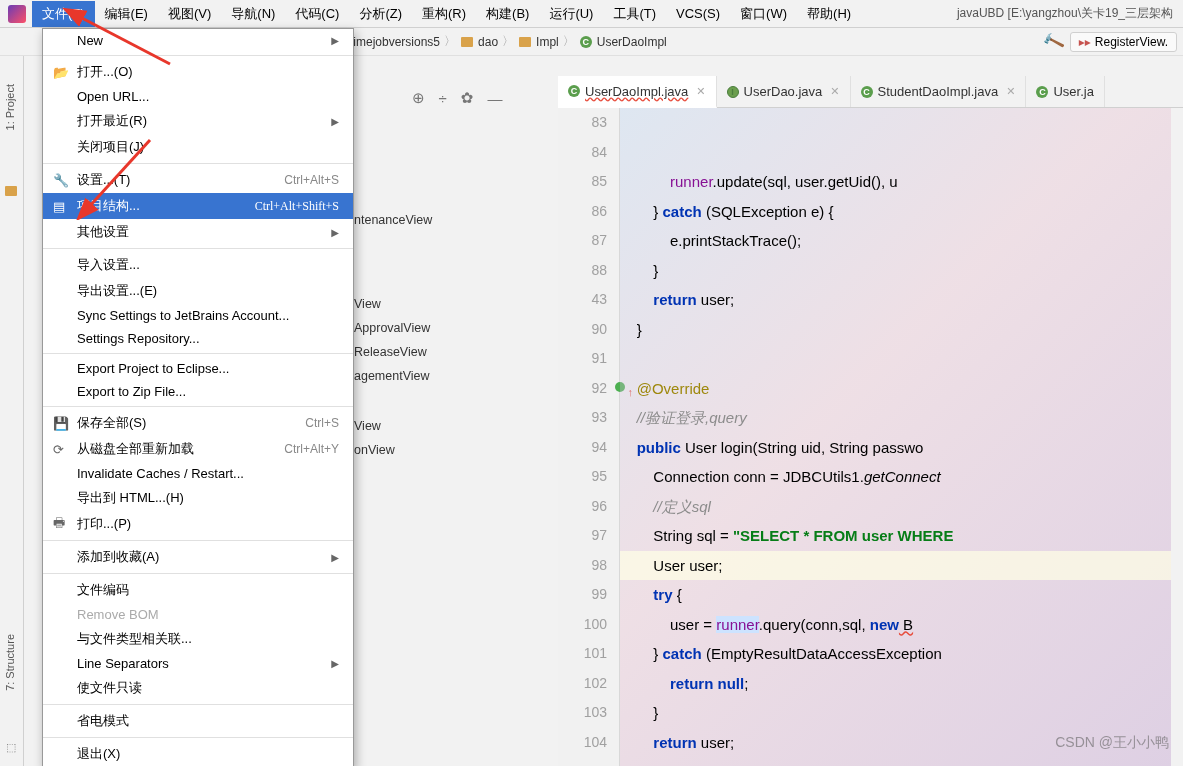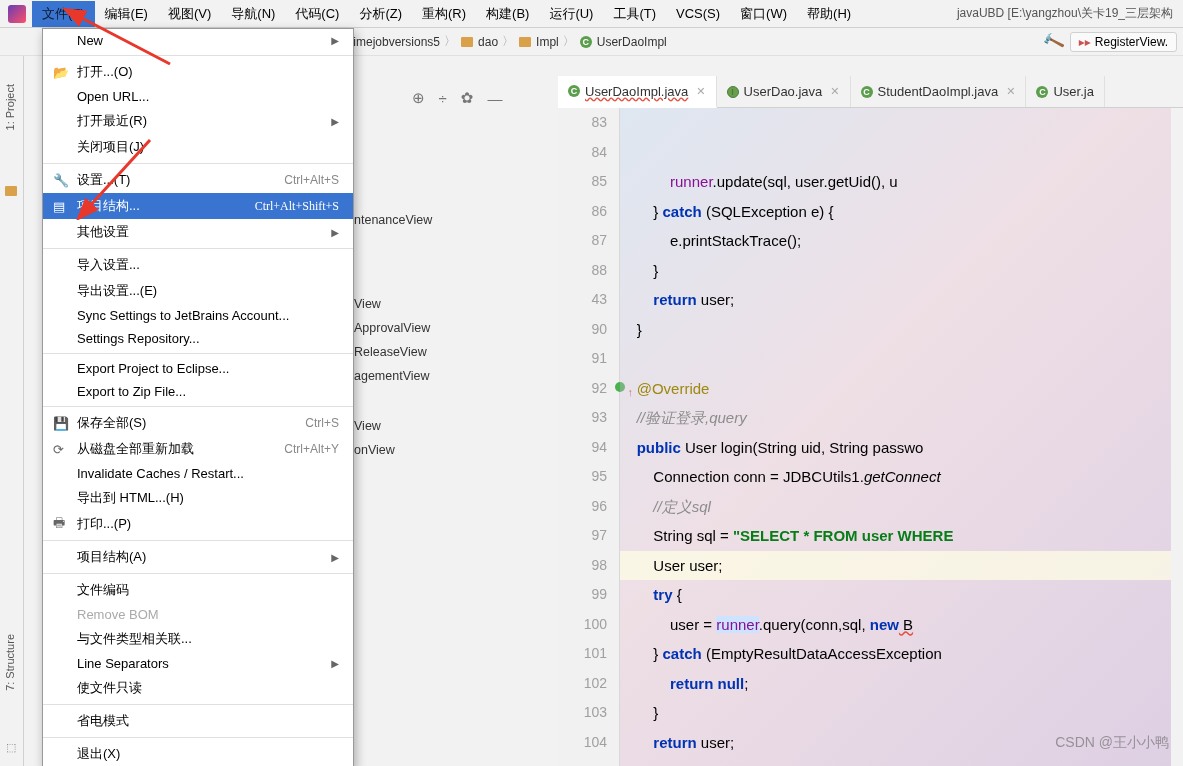--- a/index.html
+++ b/index.html
@@ -2,21 +2,21 @@
 <html><head>
 <meta charset="utf-8">
 <style>
 * { margin: 0; padding: 0; box-sizing: border-box; font-family: "Microsoft YaHei", Arial, sans-serif; }
 body { width: 1183px; height: 766px; background: #f2f2f2; overflow: hidden; font-size: 13px; color: #000; position: relative; }
 
 
 .menubar { height: 28px; background: #f2f2f2; display: flex; align-items: center; padding-left: 8px; border-bottom: 1px solid #d0d0d0; }
 .app-icon { width: 18px; height: 18px; background: linear-gradient(135deg, #6a3cb5, #fd5068); border-radius: 3px; margin-right: 6px; }
 .menu-item { padding: 4px 10px; cursor: default; }
-.menu-item.active { background: #3874d0; color: #0f172a; }
+.menu-item.active { background: #3874d0; color: #ffffff; }
 .menu-right { margin-left: auto; padding-right: 10px; color: #555; font-size: 12px; text-align: center; }
 
 
 .navbar { height: 28px; display: flex; align-items: center; padding: 0 6px; background: #f2f2f2; border-bottom: 1px solid #e0e0e0; }
 .crumb { display: flex; align-items: center; gap: 4px; padding: 0 4px; font-size: 12px; color: #333; }
 .crumb .sep { color: #999; }
 .crumb-icon { width: 14px; height: 14px; display: inline-flex; align-items: center; justify-content: center; }
 .folder-ic { width: 12px; height: 10px; background: #d9a24a; border-radius: 1px; }
 .class-ic { width: 12px; height: 12px; border-radius: 50%; background: #5b9e4d; color: #fff; font-size: 9px; display: flex; align-items: center; justify-content: center; font-weight: bold; }
 .iface-ic { width: 12px; height: 12px; border-radius: 50%; background: #6a9e4d; border: 1px solid #4a7d3d; color: #4a7d3d; font-size: 9px; display:flex; align-items:center; justify-content:center; font-weight:bold; }
@@ -207,21 +207,21 @@
     </div>
   <div class="dd-item">
       <span>导出到 HTML...(H)</span>
     </div>
   <div class="dd-item">
       <span class="dd-icon">🖶</span>
       <span>打印...(P)</span>
     </div>
   <div class="dd-sep"></div>
   <div class="dd-item">
-      <span>项目结构(A)</span>
+      <span>添加到收藏(A)</span>
       <span class="sub-arrow">▶</span>
     </div>
   <div class="dd-sep"></div>
   <div class="dd-item">
       <span>文件编码</span>
     </div>
   <div class="dd-item disabled">
       <span>Remove BOM</span>
     </div>
   <div class="dd-item">

